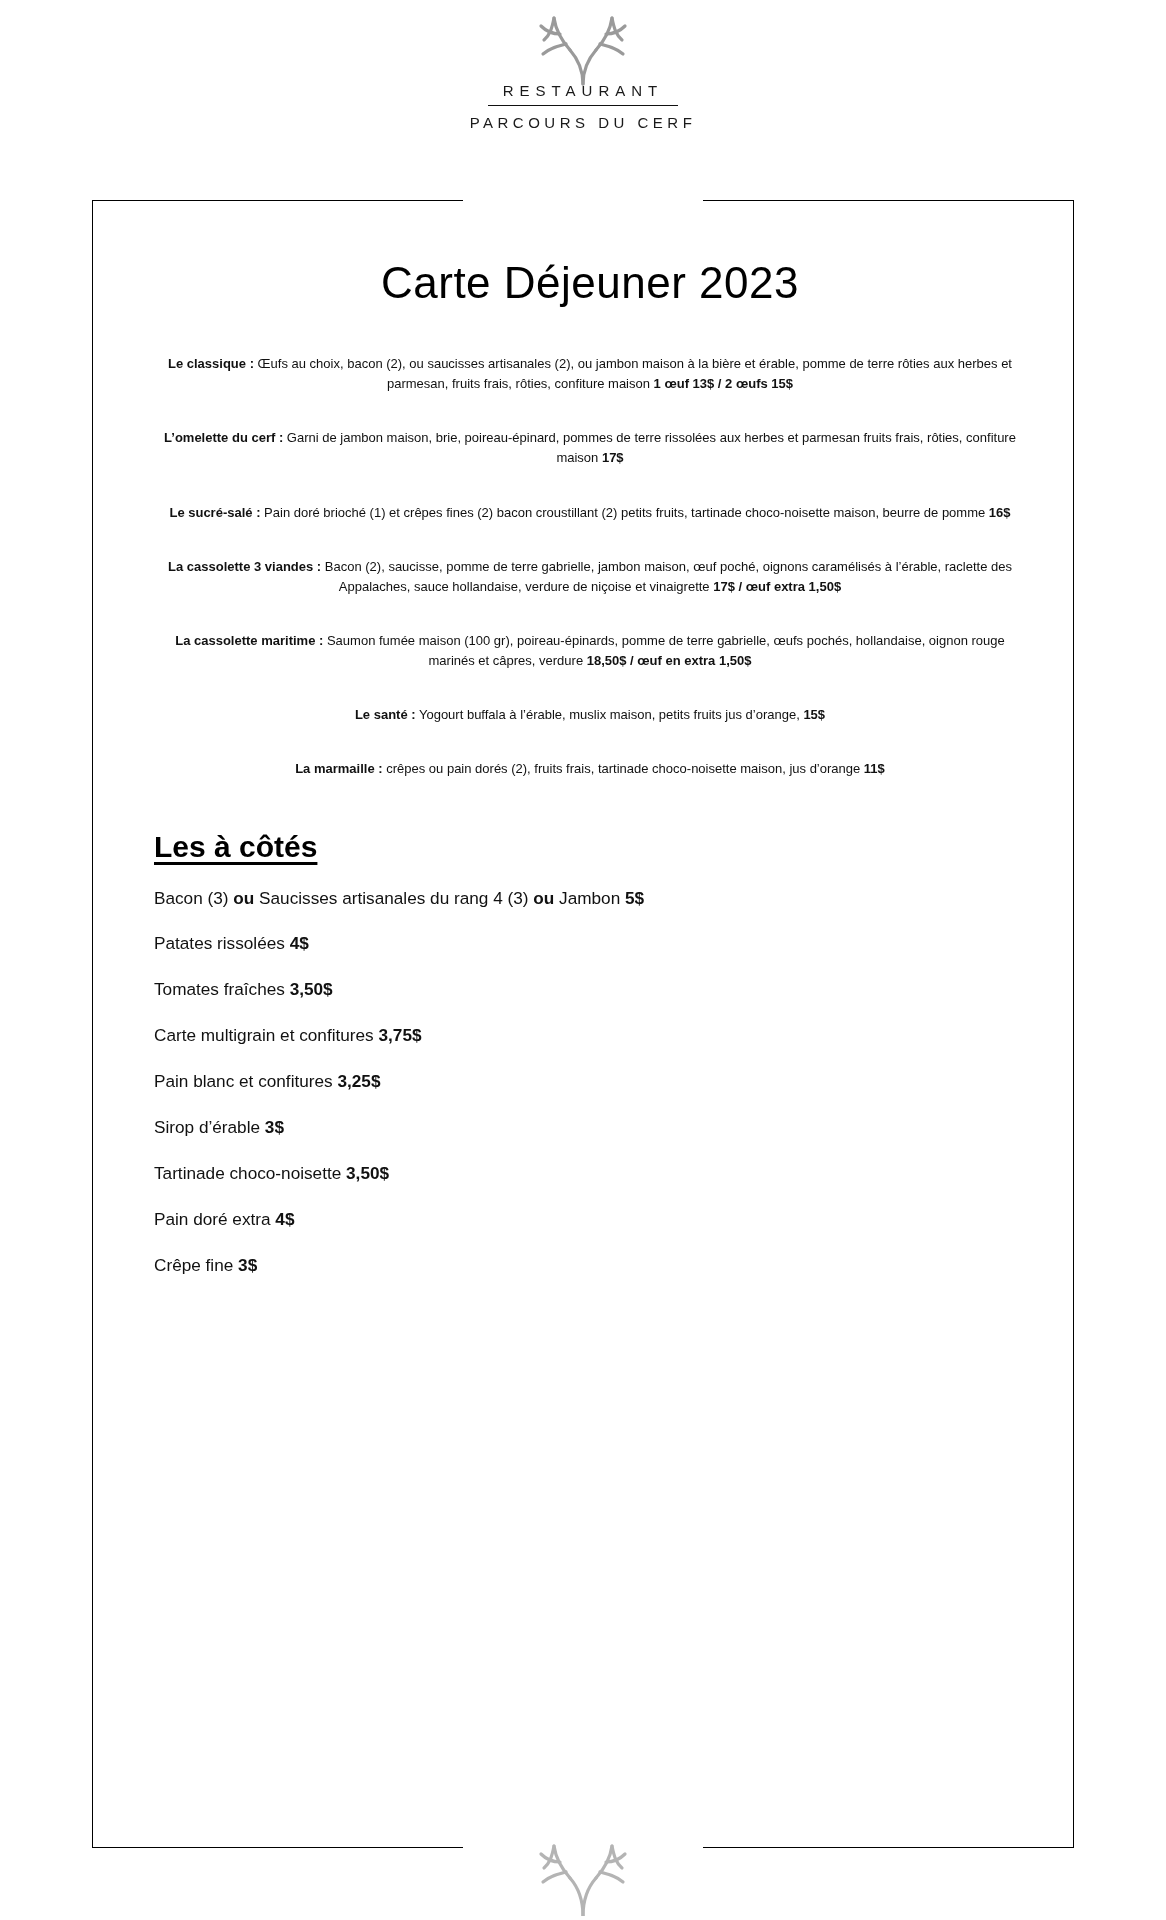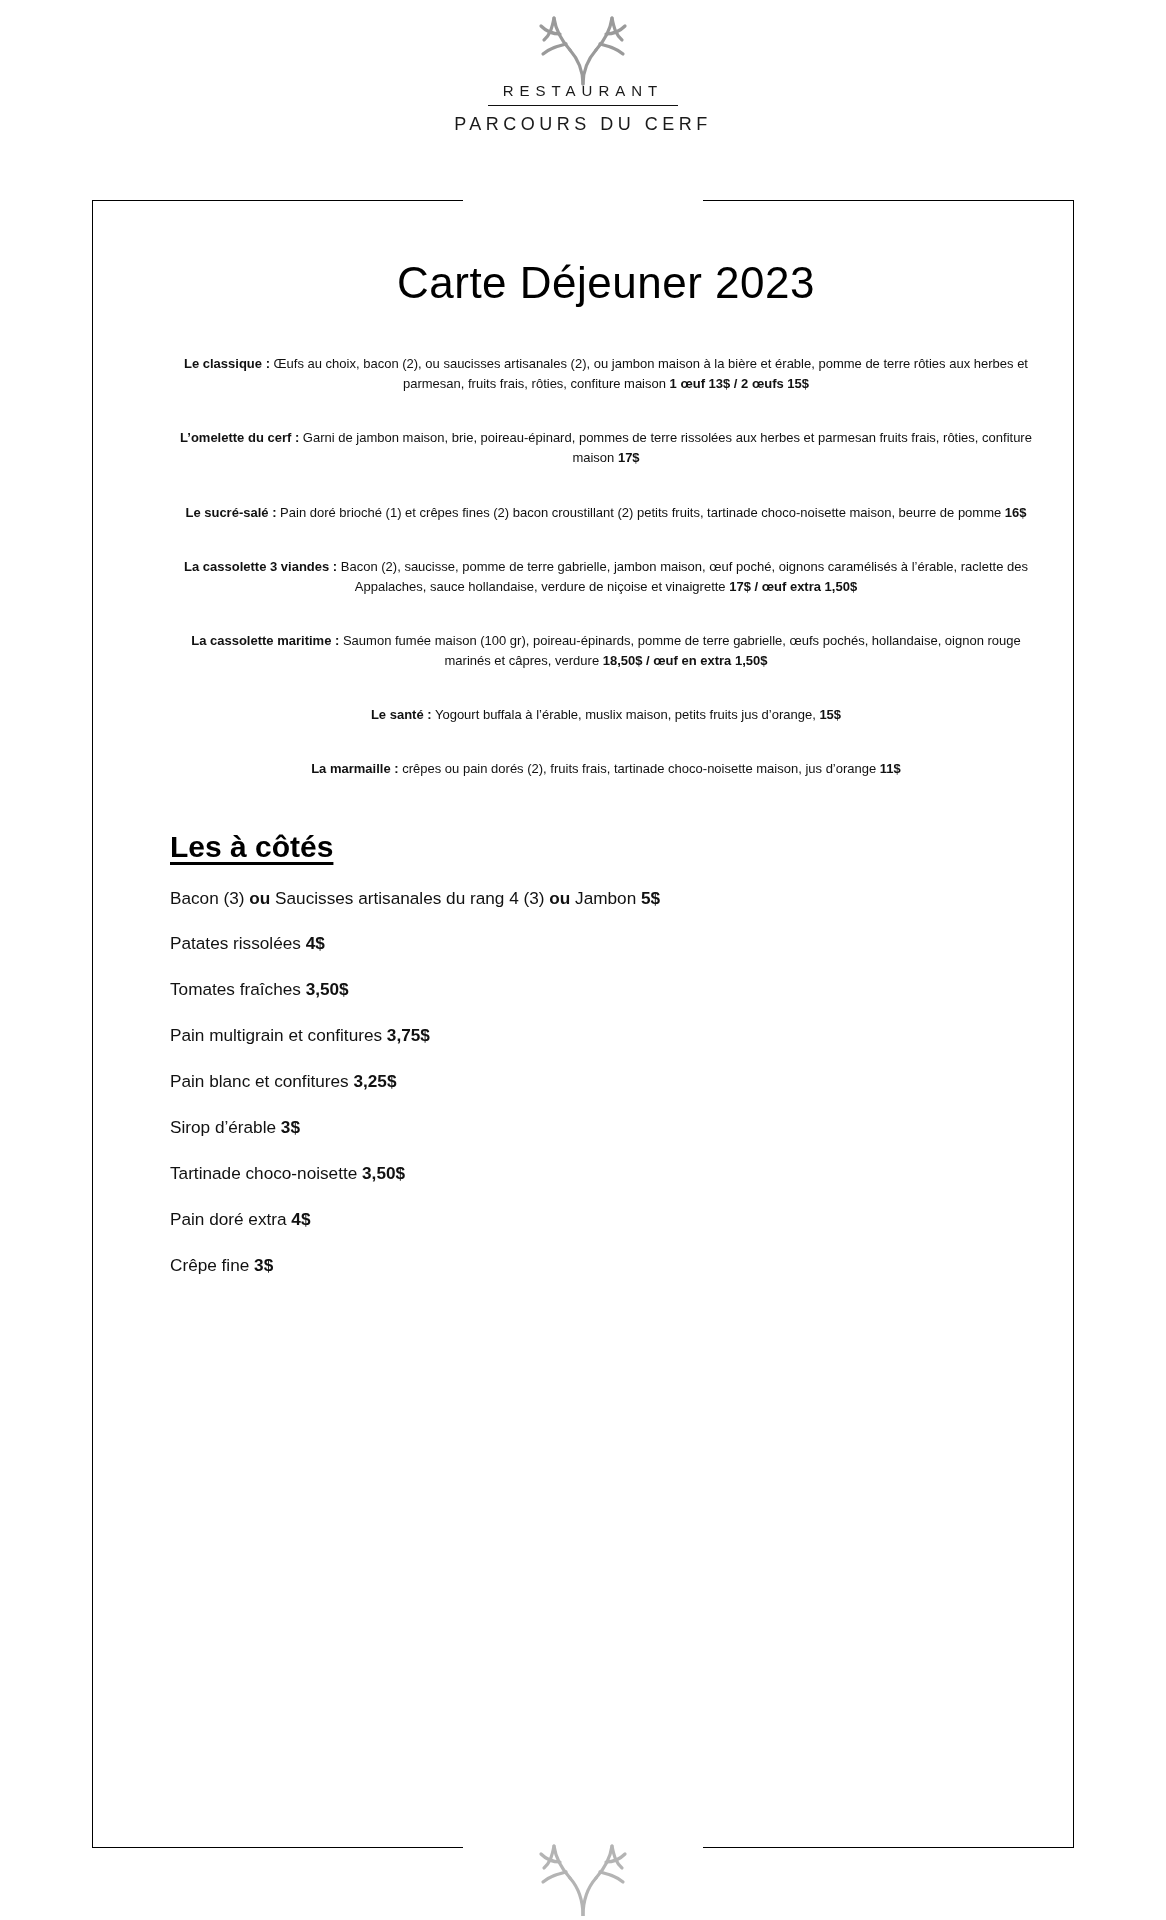--- a/index.html
+++ b/index.html
@@ -37,21 +37,21 @@
   .logo-name {
     font-size: 62px;
     letter-spacing: 2px;
     font-weight: 400;
     color: #000000;
     line-height: 1.05;
     margin-top: 2px;
     font-family: "Liberation Sans", sans-serif;
   }
   .logo-sub {
-    font-size: 18px;
+    font-size: 15px;
     letter-spacing: 4.5px;
     color: #1a1a1a;
     margin-top: 8px;
   }
   .logo-rule {
     width: 190px;
     height: 1px;
     background: #111;
     margin: 6px auto 0 auto;
   }
@@ -92,21 +92,21 @@
     left: 0;
     bottom: 0;
     width: 100%;
     text-align: center;
     z-index: 6;
   }
 
   
   .content {
     position: absolute;
-    left: 96px;
+    left: 80px;
     top: 200px;
     width: 1008px;
     height: 1648px;
     padding: 48px 58px 0 70px;
     z-index: 3;
   }
   .menu-title {
     text-align: center;
     font-size: 44px;
     font-weight: 400;
@@ -184,21 +184,21 @@
       <p class="menu-item"><b>Le santé :</b><span> Yogourt buffala à l’érable, muslix maison, petits fruits jus d’orange, </span><b>15$</b></p>
       <p class="menu-item"><b>La marmaille :</b><span> crêpes ou pain dorés (2), fruits frais, tartinade choco-noisette maison, jus d’orange </span><b>11$</b></p>
     </div>
 
   <div class="sides">
     <h2 class="sides-title">Les à côtés</h2>
     <div id="sides-rows">
         <div class="side-row"><span>Bacon (3) </span><b>ou</b><span> Saucisses artisanales du rang 4 (3) </span><b>ou</b><span> Jambon </span><b>5$</b></div>
         <div class="side-row"><span>Patates rissolées </span><b>4$</b></div>
         <div class="side-row"><span>Tomates fraîches </span><b>3,50$</b></div>
-        <div class="side-row"><span>Pain multigrain et confitures </span><b>3,75$</b></div>
+        <div class="side-row"><span>Carte multigrain et confitures </span><b>3,75$</b></div>
         <div class="side-row"><span>Pain blanc et confitures </span><b>3,25$</b></div>
         <div class="side-row"><span>Sirop d’érable </span><b>3$</b></div>
         <div class="side-row"><span>Tartinade choco-noisette </span><b>3,50$</b></div>
         <div class="side-row"><span>Pain doré extra </span><b>4$</b></div>
         <div class="side-row"><span>Crêpe fine </span><b>3$</b></div>
       </div>
   </div>
 </div>
 
 <div class="bottom-antler">

